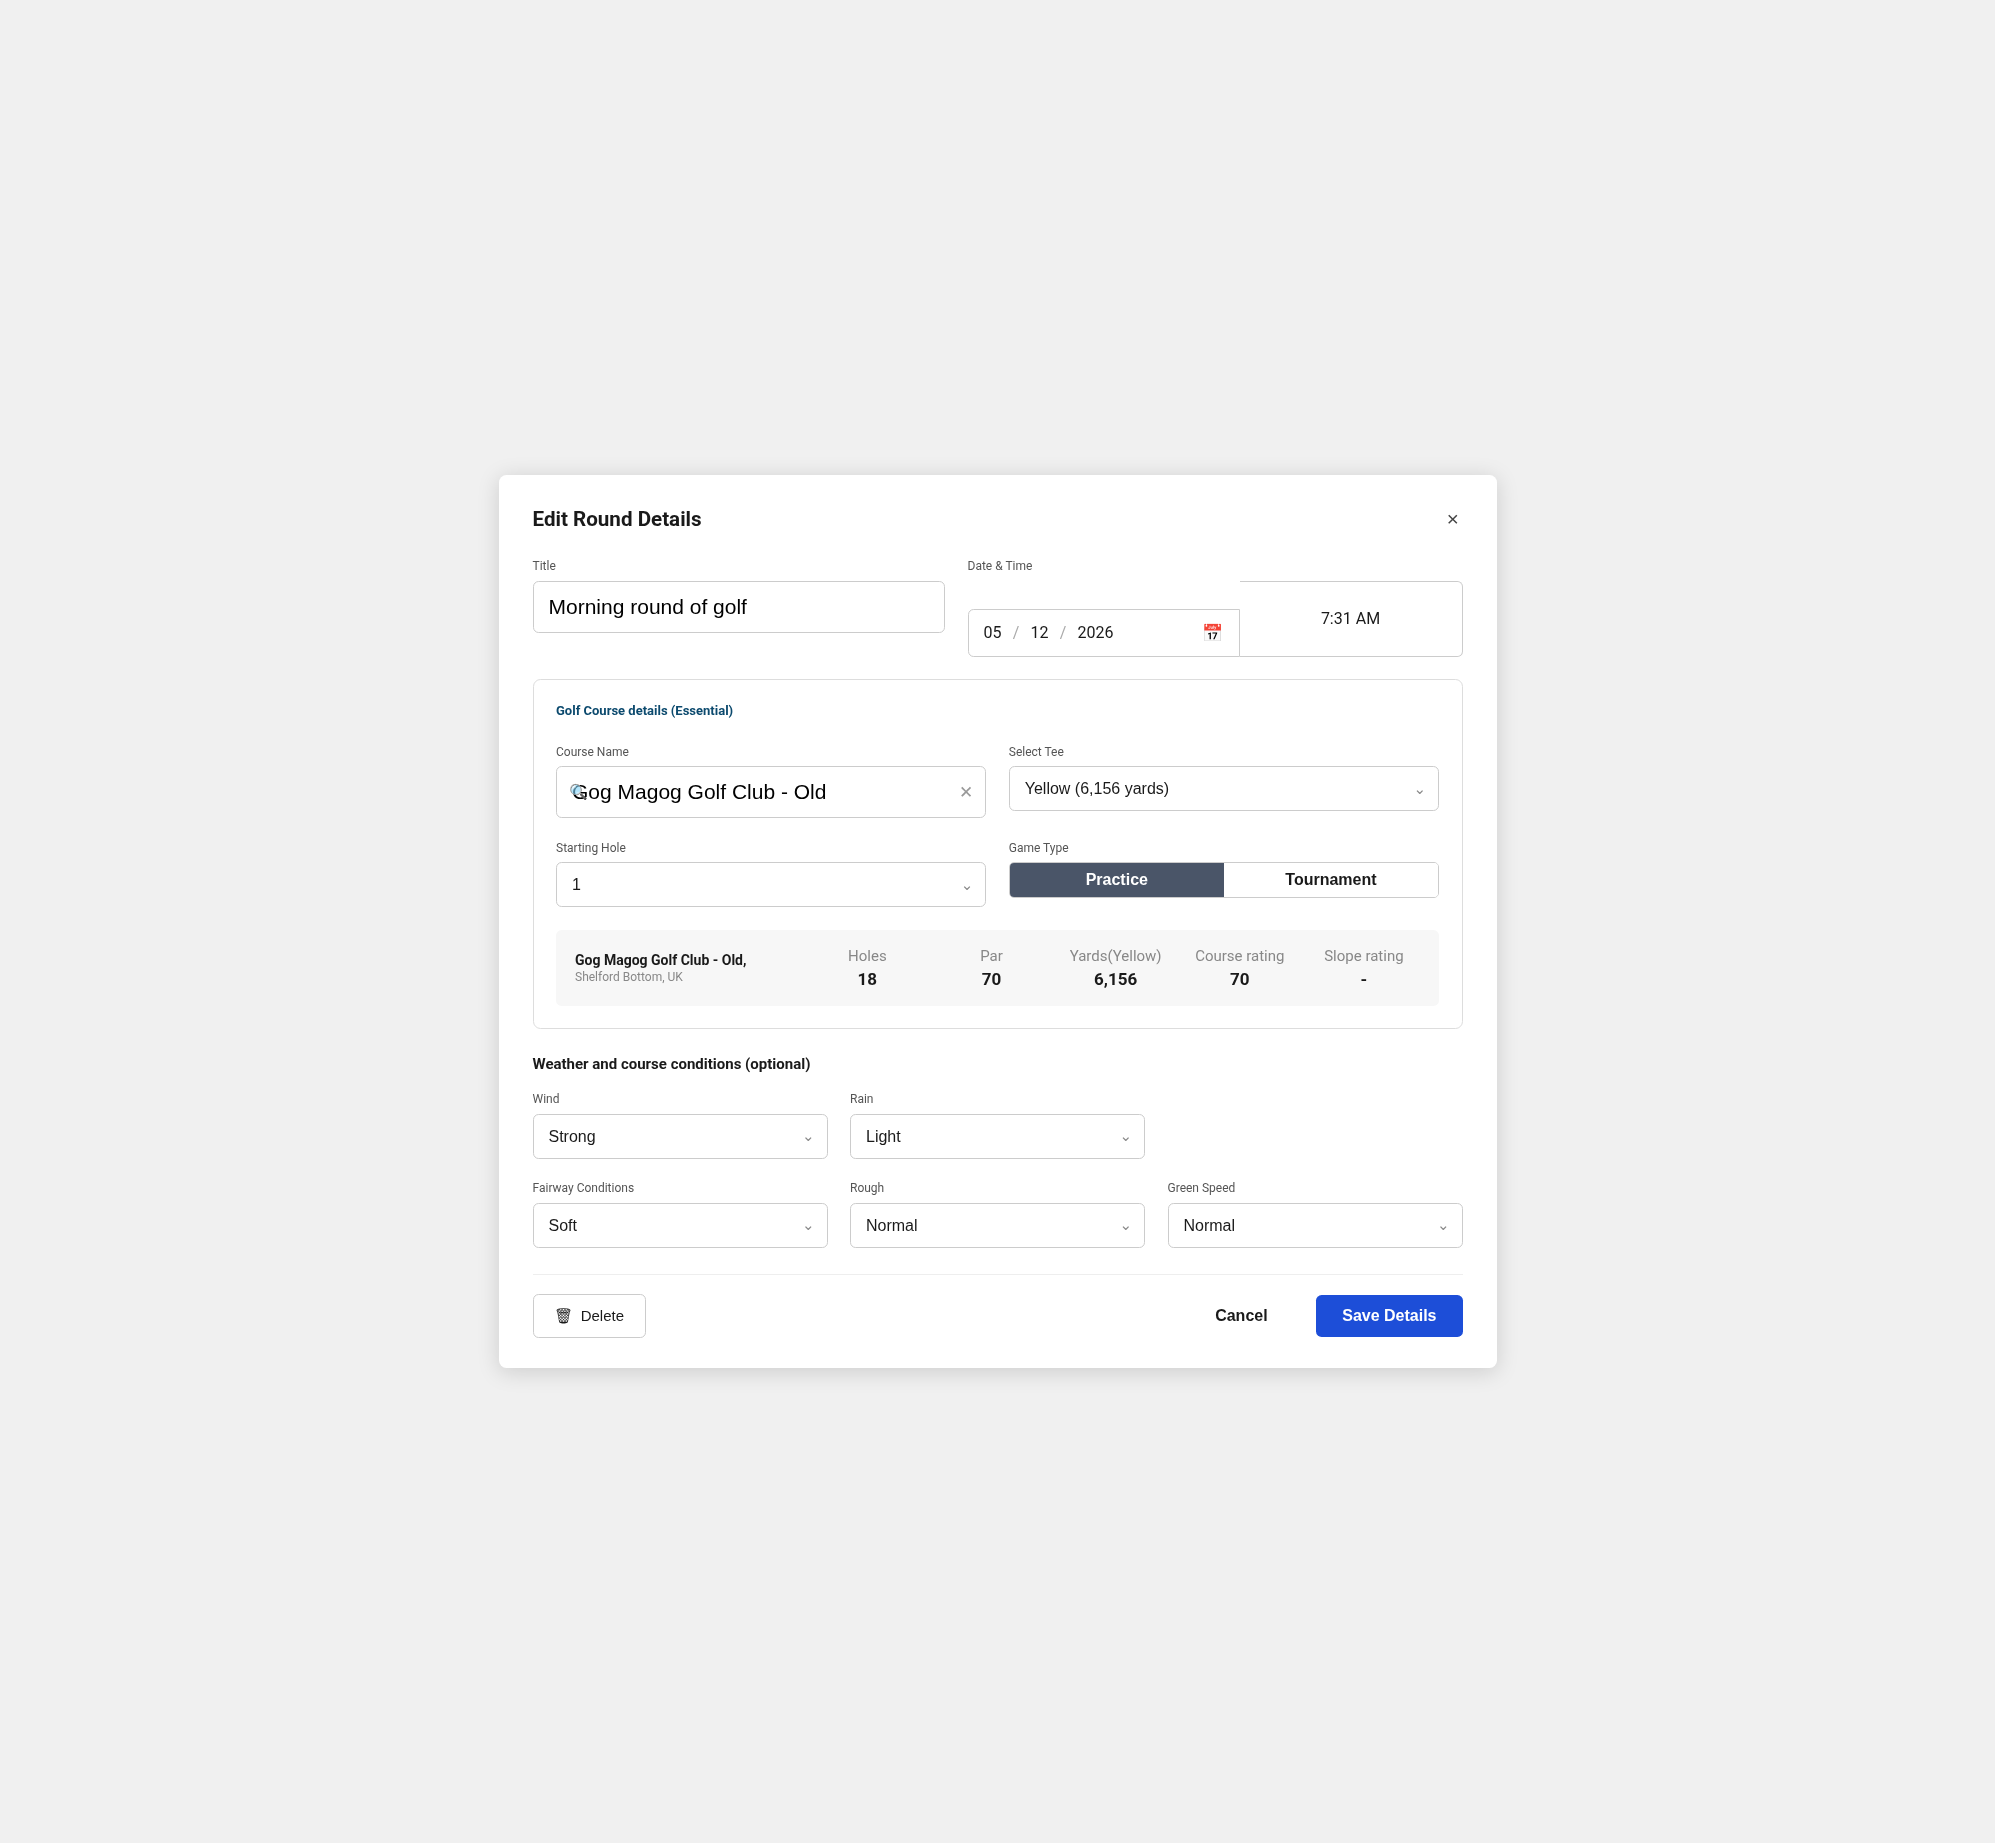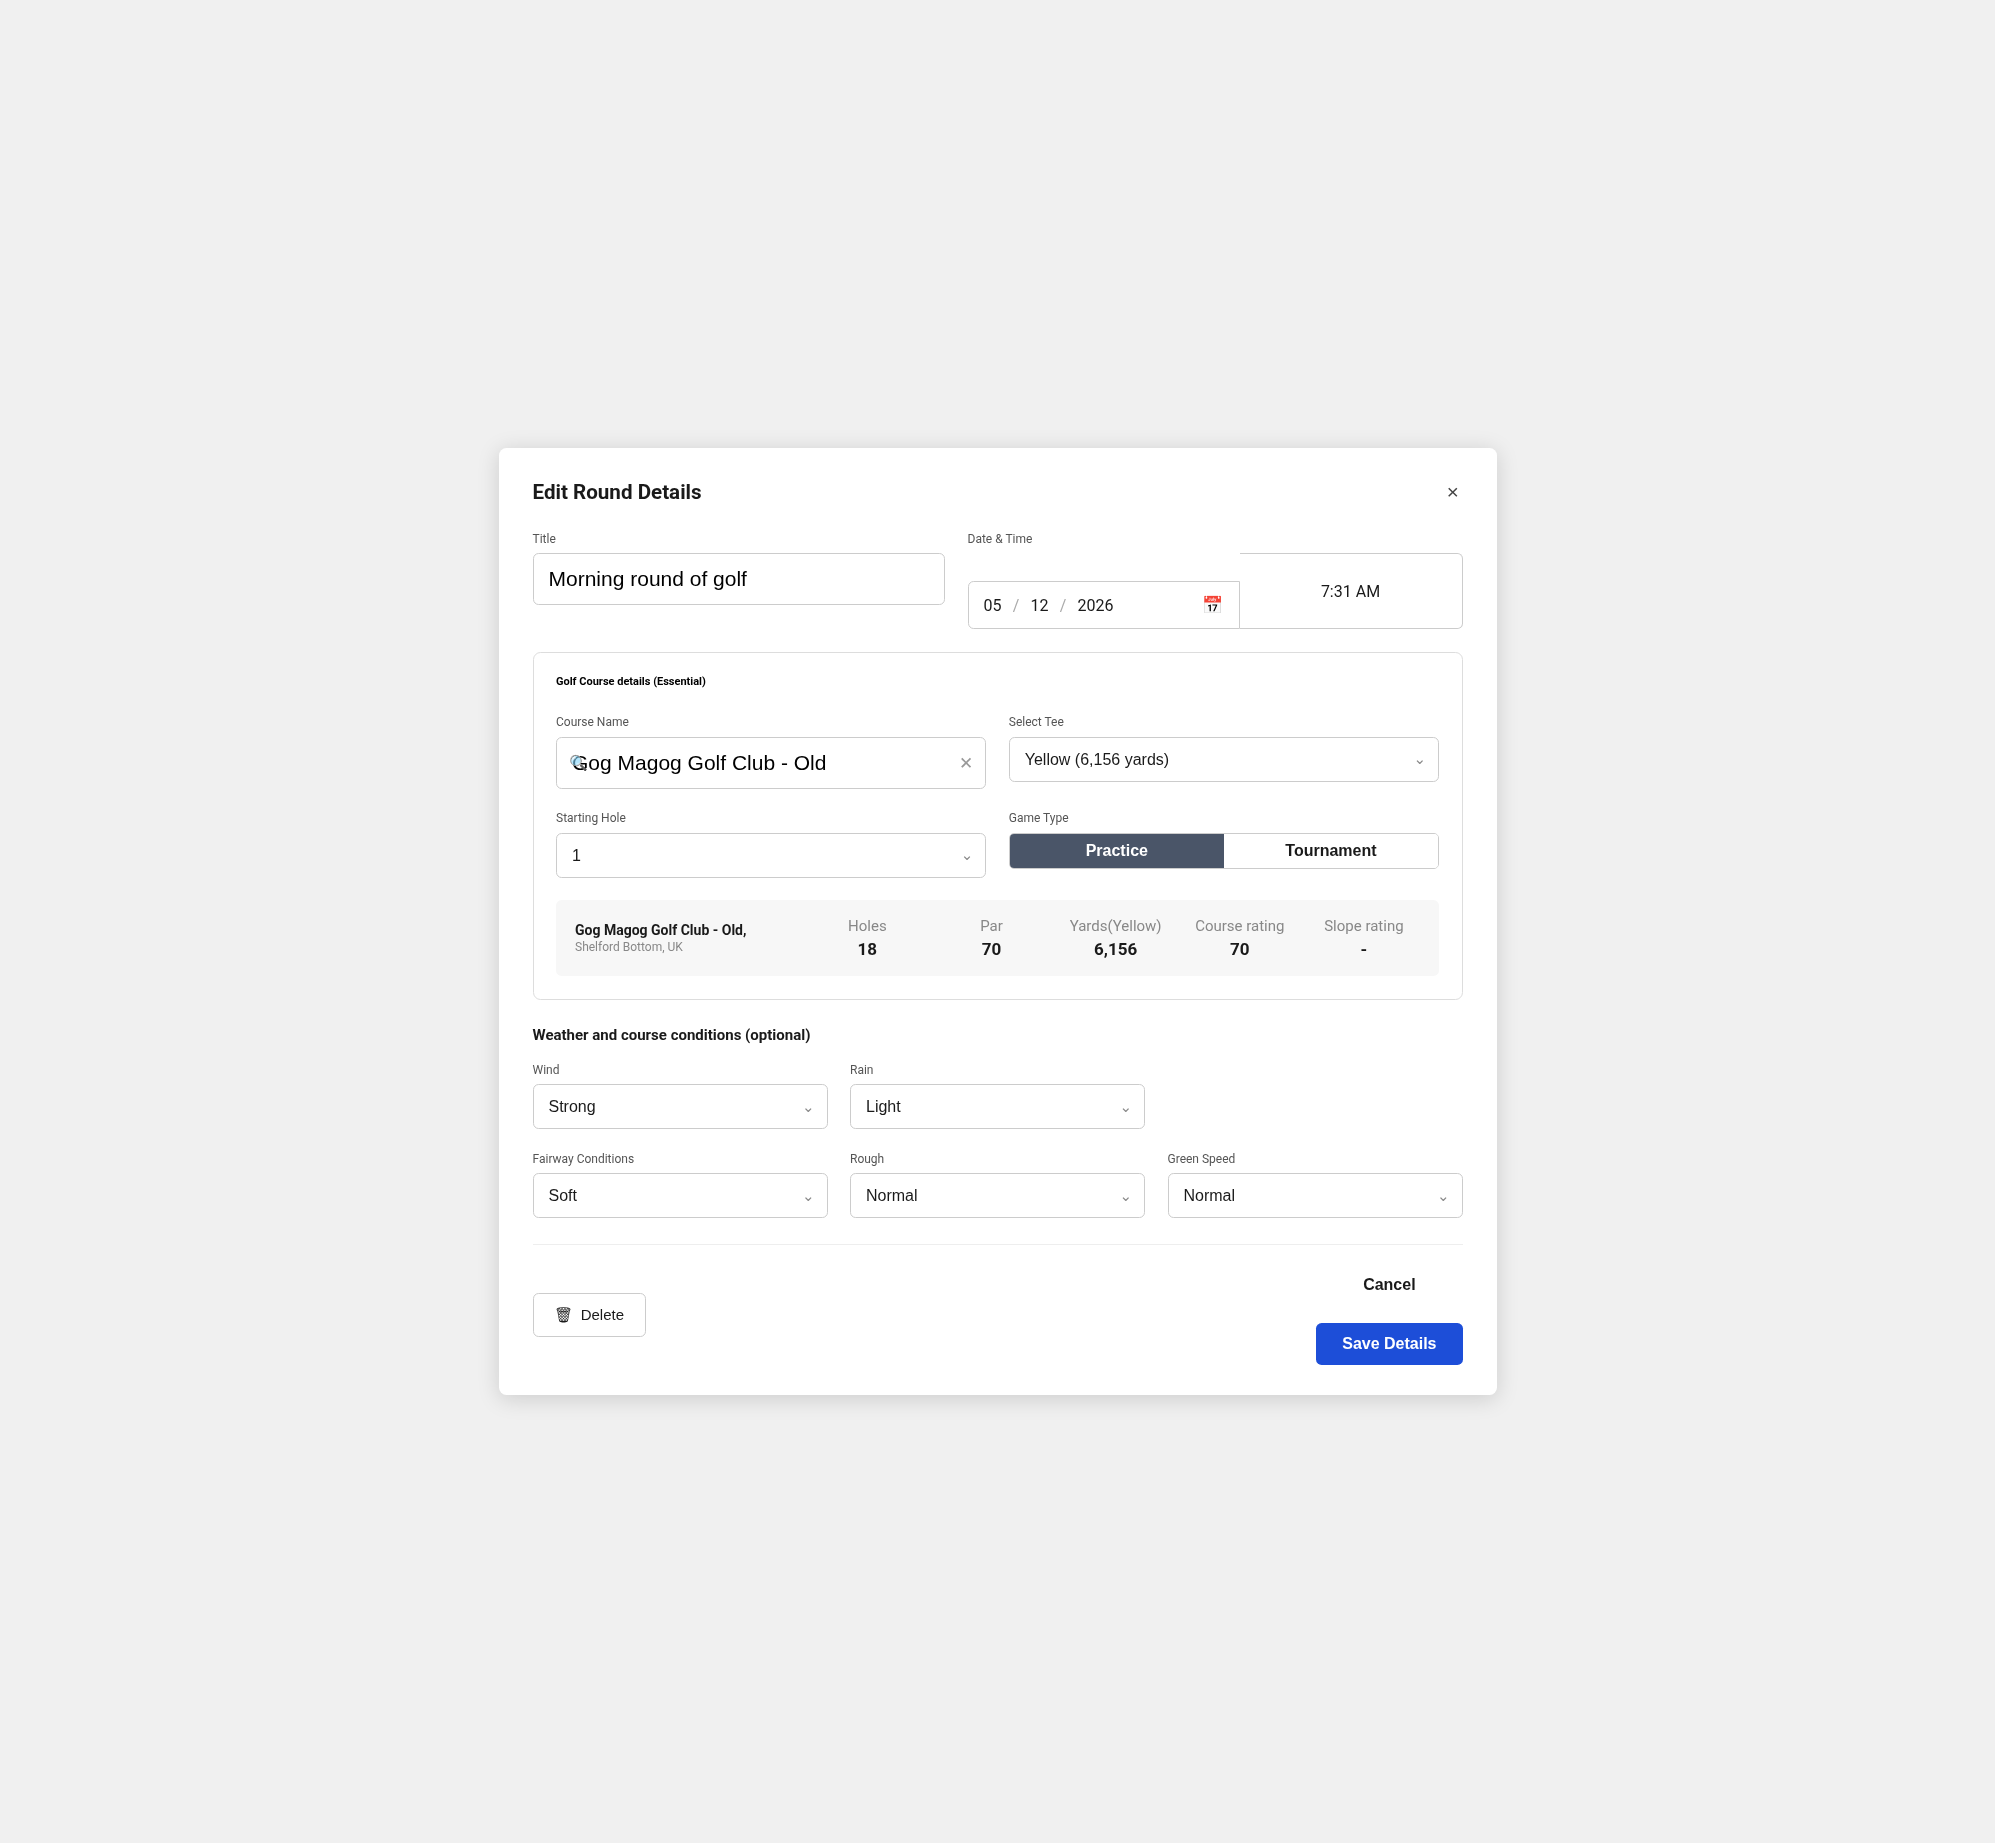--- a/index.html
+++ b/index.html
@@ -94,23 +94,23 @@
       color: #aaa;
       font-size: 17px;
     }
     .section-box {
       border: 1.4px solid #ddd;
       border-radius: 7.5px;
       padding: 22.5px;
       margin-bottom: 26px;
     }
     .section-title {
-      font-size: 11px;
-      font-weight: 700;
-      color: #000000;
+      font-size: 13px;
+      font-weight: 700;
+      color: #0c4a6e;
       margin-bottom: 27px;
     }
     .search-input-wrapper {
       position: relative;
       display: flex;
       align-items: center;
     }
     .search-icon {
       position: absolute;
       left: 13px;
@@ -240,23 +240,22 @@
       border: 1.4px solid #ccc;
       background: #fff;
       border-radius: 5.6px;
       padding: 12px 20.6px;
       font-size: 15px;
       cursor: pointer;
       color: #1a1a1a;
     }
     .footer-right {
       display: flex;
-      gap: 17px;
-      align-items: center;
-      flex-direction: column;
+      gap: 28px;
+      align-items: center;
     }
     .cancel-btn {
       background: none;
       border: none;
       font-size: 16px;
       font-weight: 600;
       color: #1a1a1a;
       cursor: pointer;
       padding: 12px 20.6px;
     }

